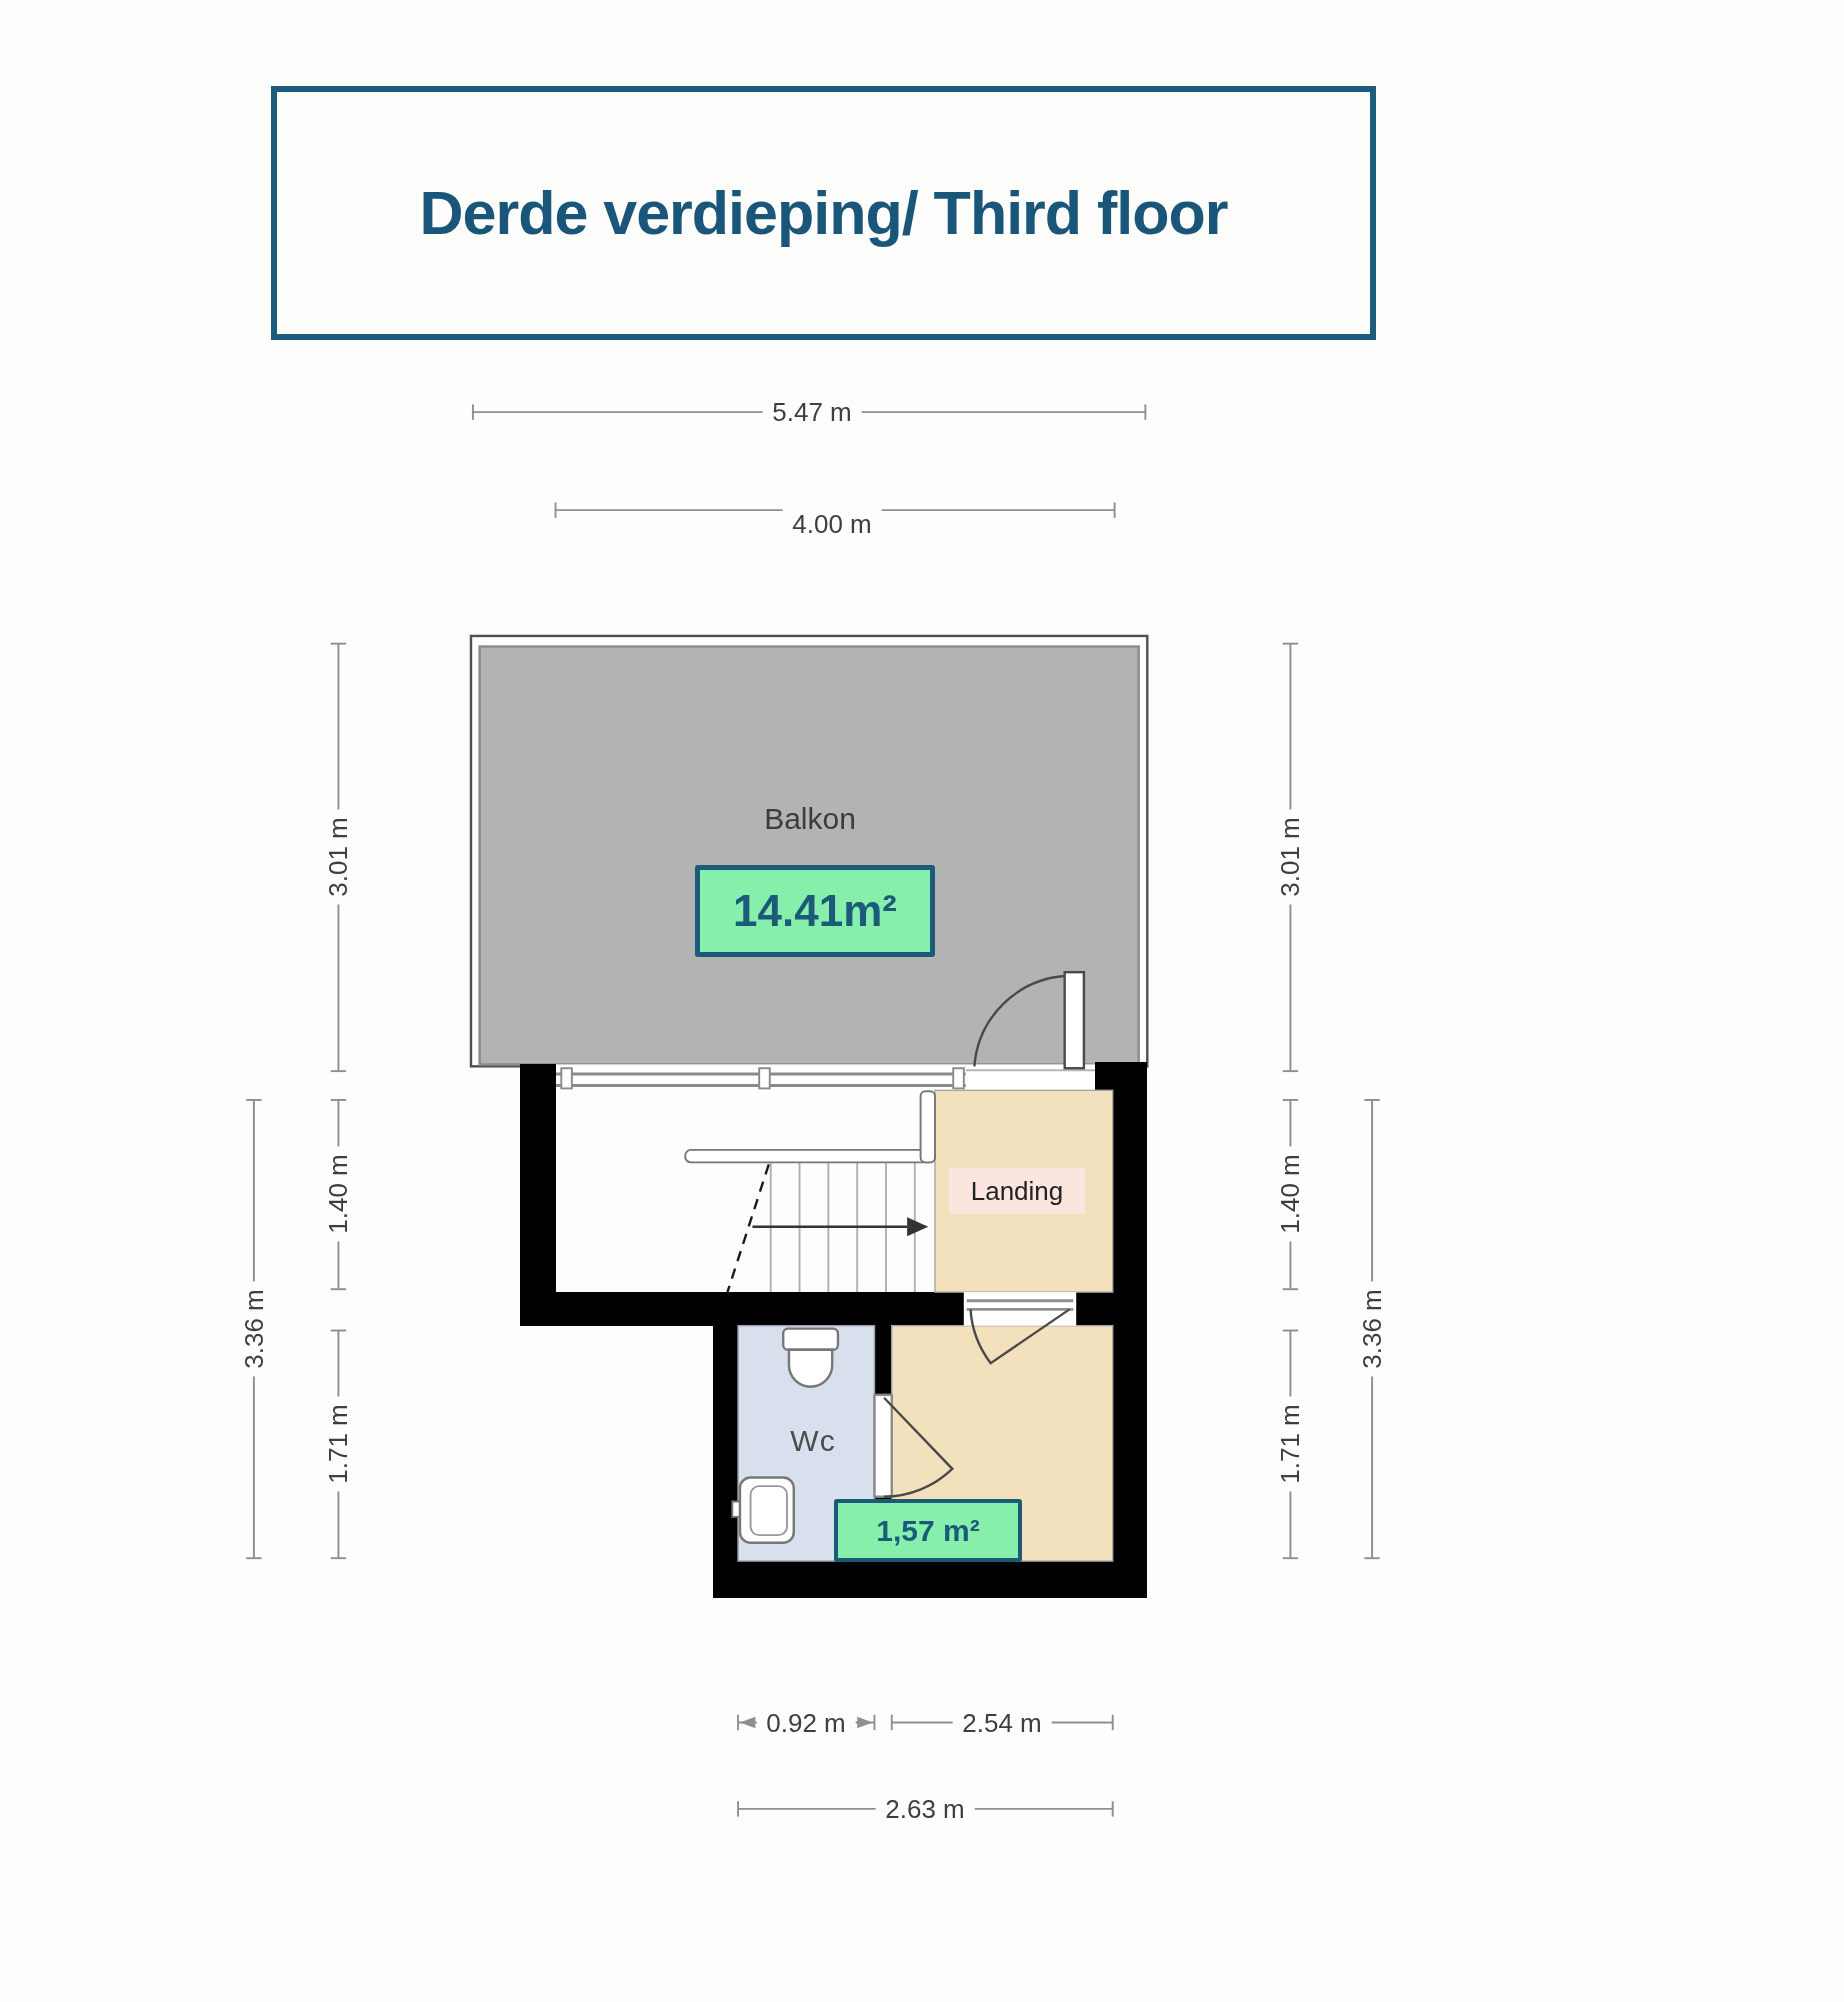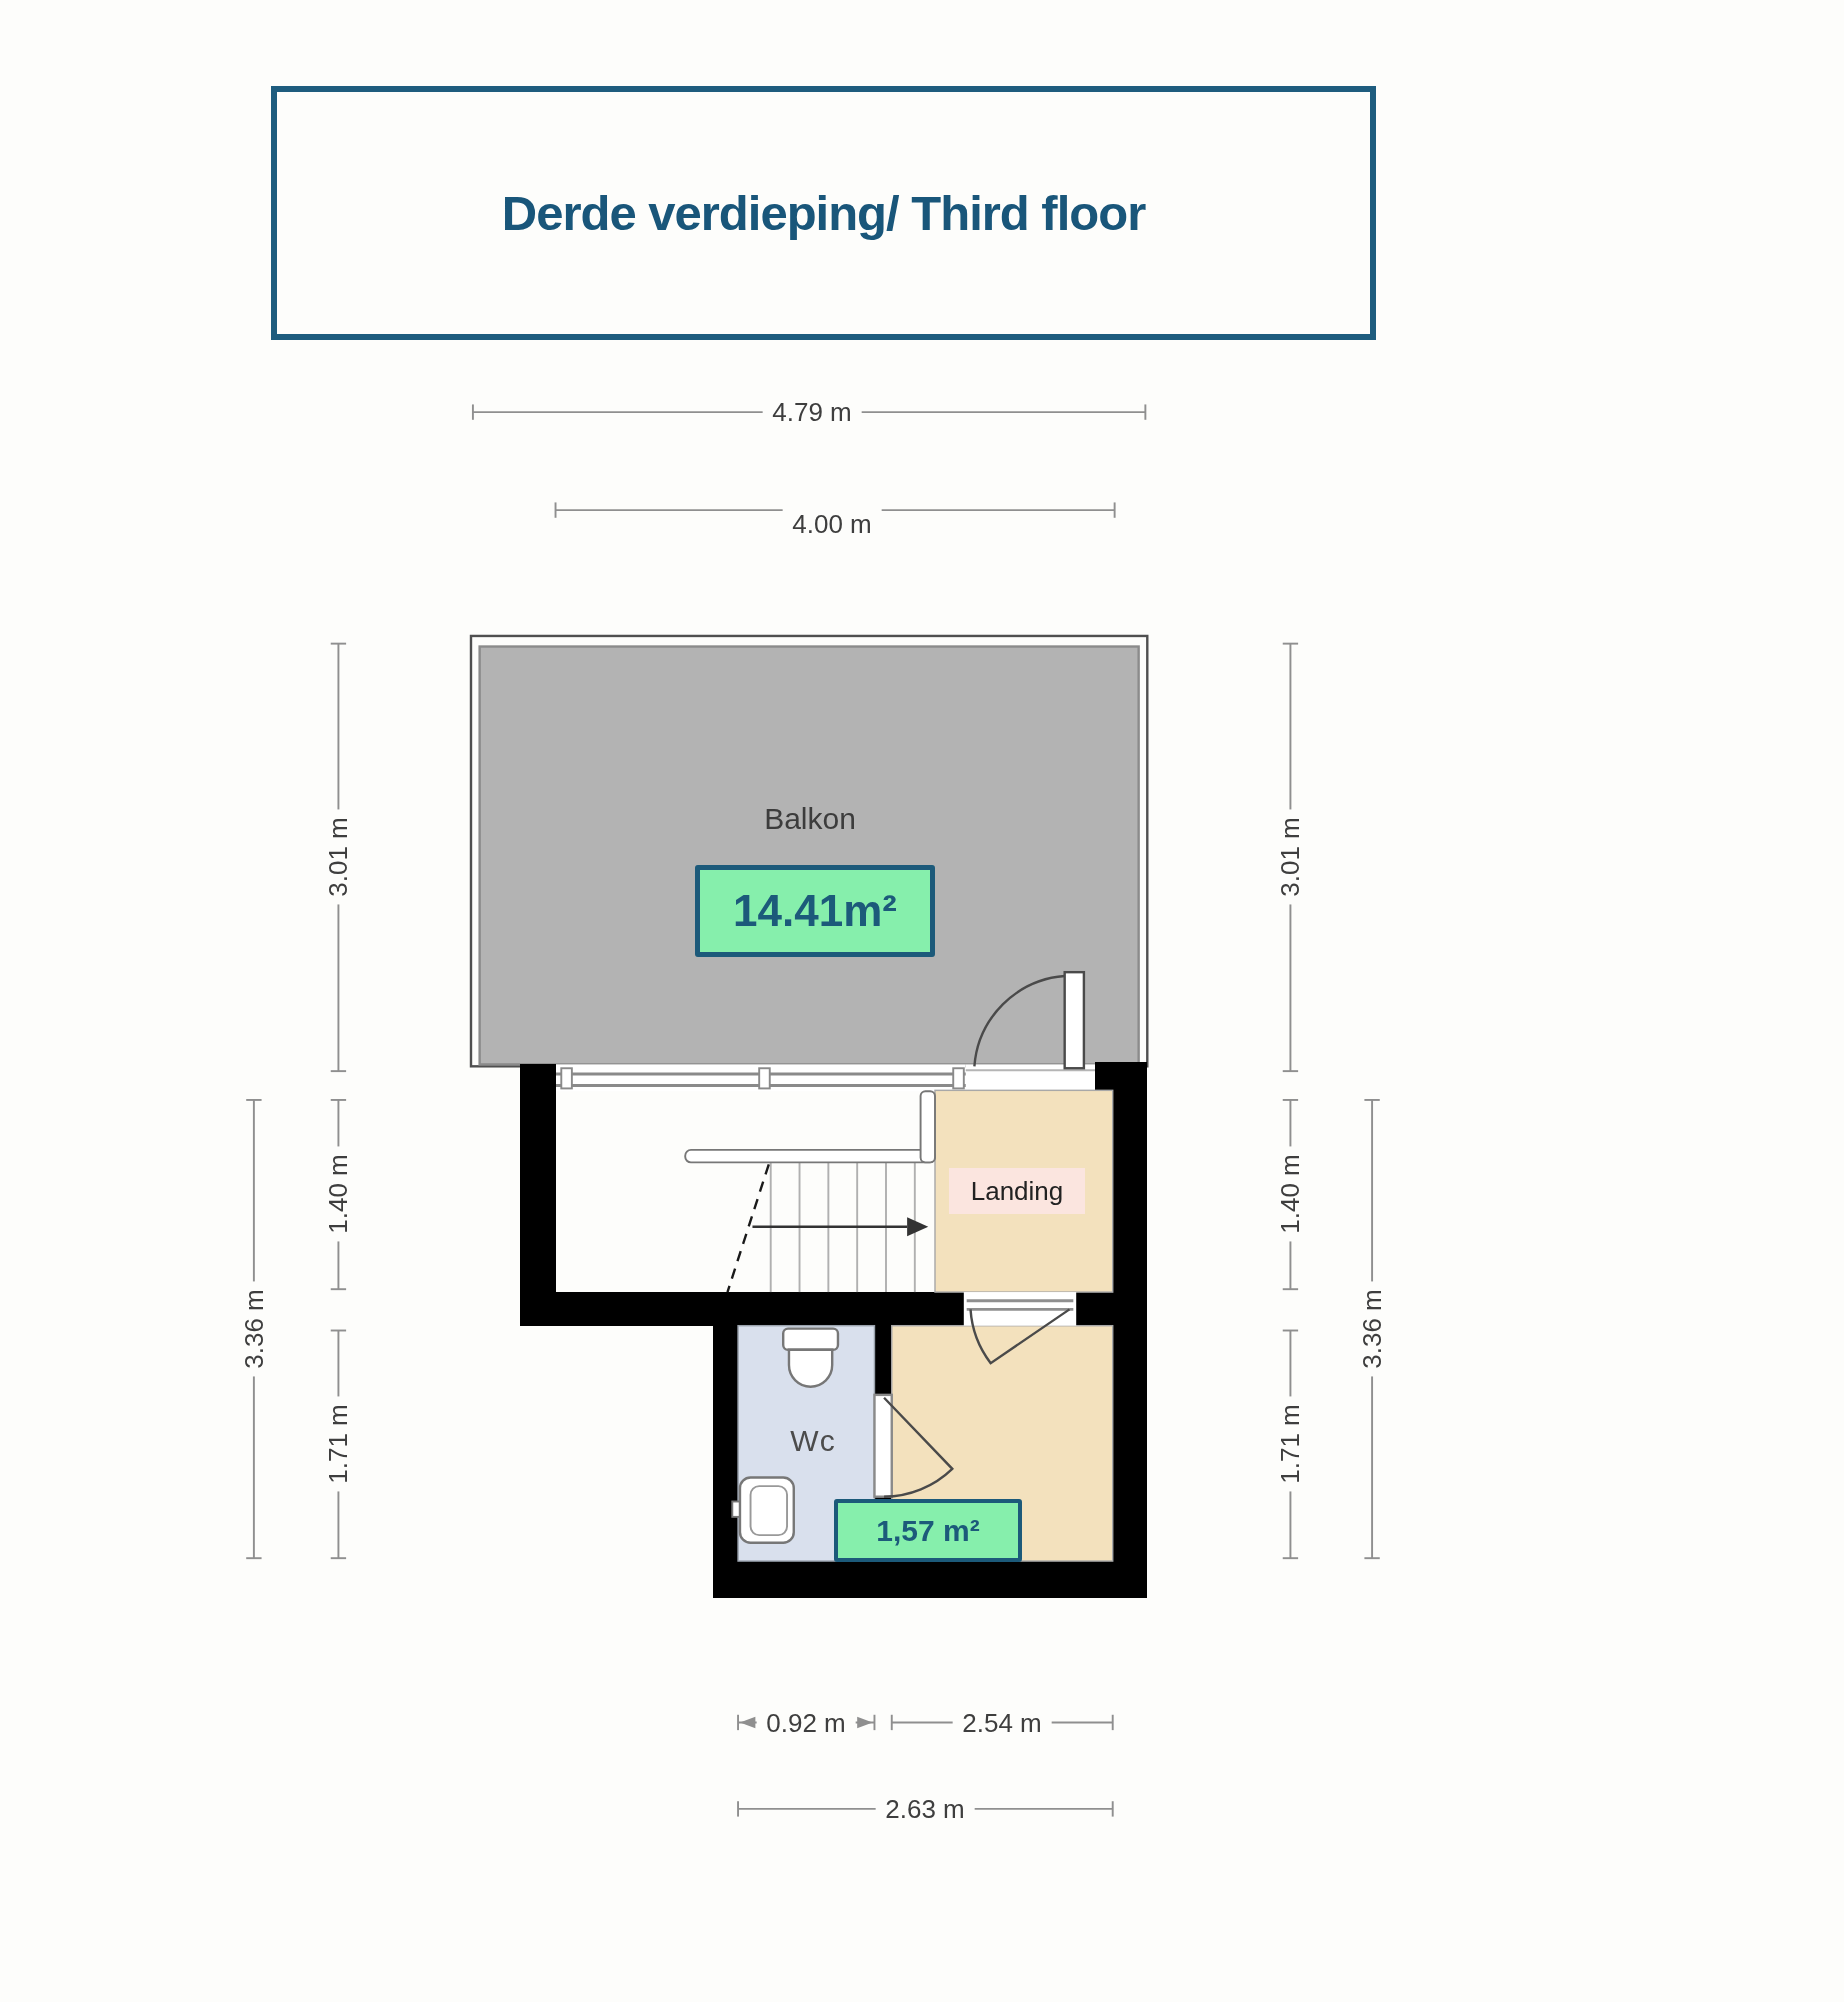--- a/index.html
+++ b/index.html
@@ -8,21 +8,21 @@
     font-family:"Liberation Sans", sans-serif;overflow:hidden;
   }
   .abs{position:absolute;}
   
   .title-box{
     left:271px;top:86px;width:1105px;height:254px;
     border:6.7px solid #1e5c7e;background:#fdfdfb;box-sizing:border-box;
     display:flex;align-items:center;justify-content:center;
   }
   .title-box .t{
-    font-size:49px;font-weight:bold;color:#19567a;letter-spacing:-1px;white-space:nowrap;
+    font-size:61px;font-weight:bold;color:#19567a;letter-spacing:-1px;white-space:nowrap;
   }
   
   .hdim{
     position:absolute;transform:translate(-50%,-50%);
     background:#fdfdfb;padding:1.9px 9.6px;font-size:26px;color:#3e3e3e;white-space:nowrap;
   }
   .vdim{
     position:absolute;transform:translate(-50%,-50%) rotate(-90deg);
     background:#fdfdfb;padding:1.9px 7.7px;font-size:26px;color:#3e3e3e;white-space:nowrap;
   }
@@ -177,21 +177,21 @@
   <g fill="#8f8f8f">
     <polygon points="770,1793 786,1787 786,1799"></polygon>
     <polygon points="908,1793 892,1787 892,1799"></polygon>
   </g>
 </svg>
 
 <div class="abs title-box">
   <span class="t">Derde verdieping/ Third floor</span>
 </div>
 
-<div class="hdim" style="left:812px;top:412px">4.79 m</div>
+<div class="hdim" style="left:812px;top:412px">5.47 m</div>
 <div class="hdim" style="left:832px;top:524px">4.00 m</div>
 <div class="hdim" style="left:806px;top:1723px">0.92 m</div>
 <div class="hdim" style="left:1002px;top:1723px">2.54 m</div>
 <div class="hdim" style="left:925px;top:1809px">2.63 m</div>
 
 <div class="vdim" style="left:338px;top:857px">3.01 m</div>
 <div class="vdim" style="left:338px;top:1194px">1.40 m</div>
 <div class="vdim" style="left:338px;top:1444px">1.71 m</div>
 <div class="vdim" style="left:254px;top:1329px">3.36 m</div>
 <div class="vdim" style="left:1290px;top:857px">3.01 m</div>

